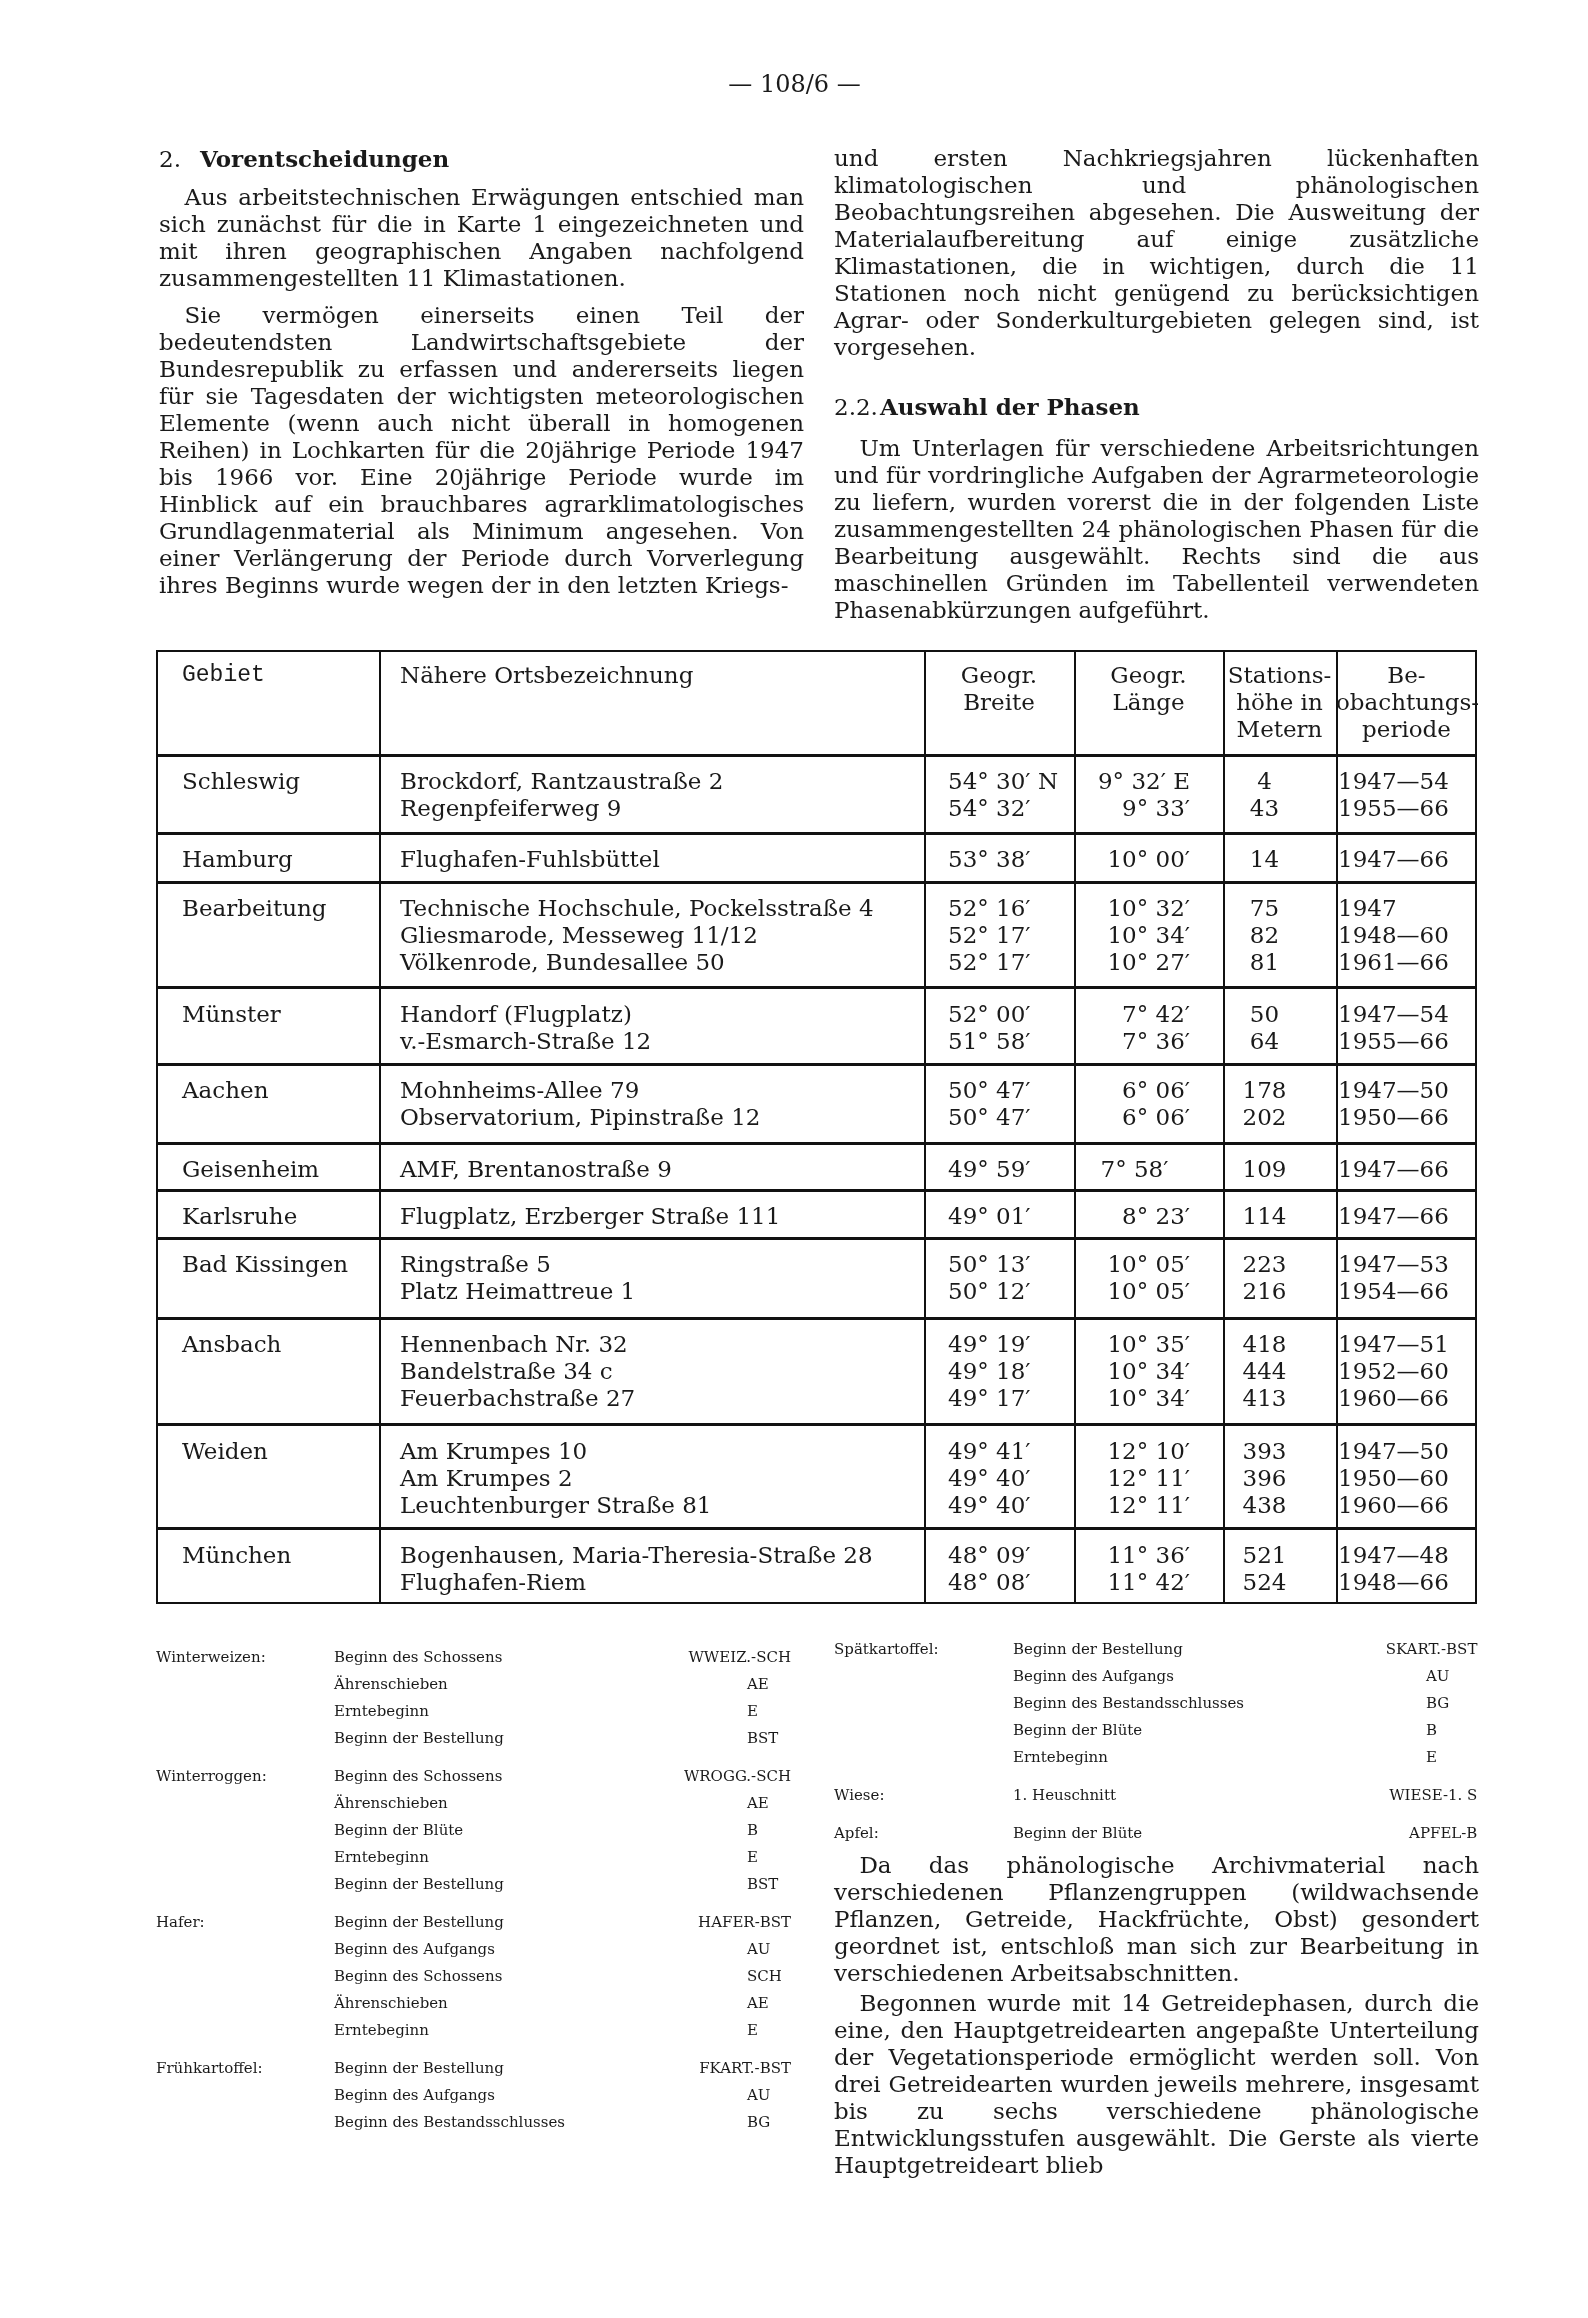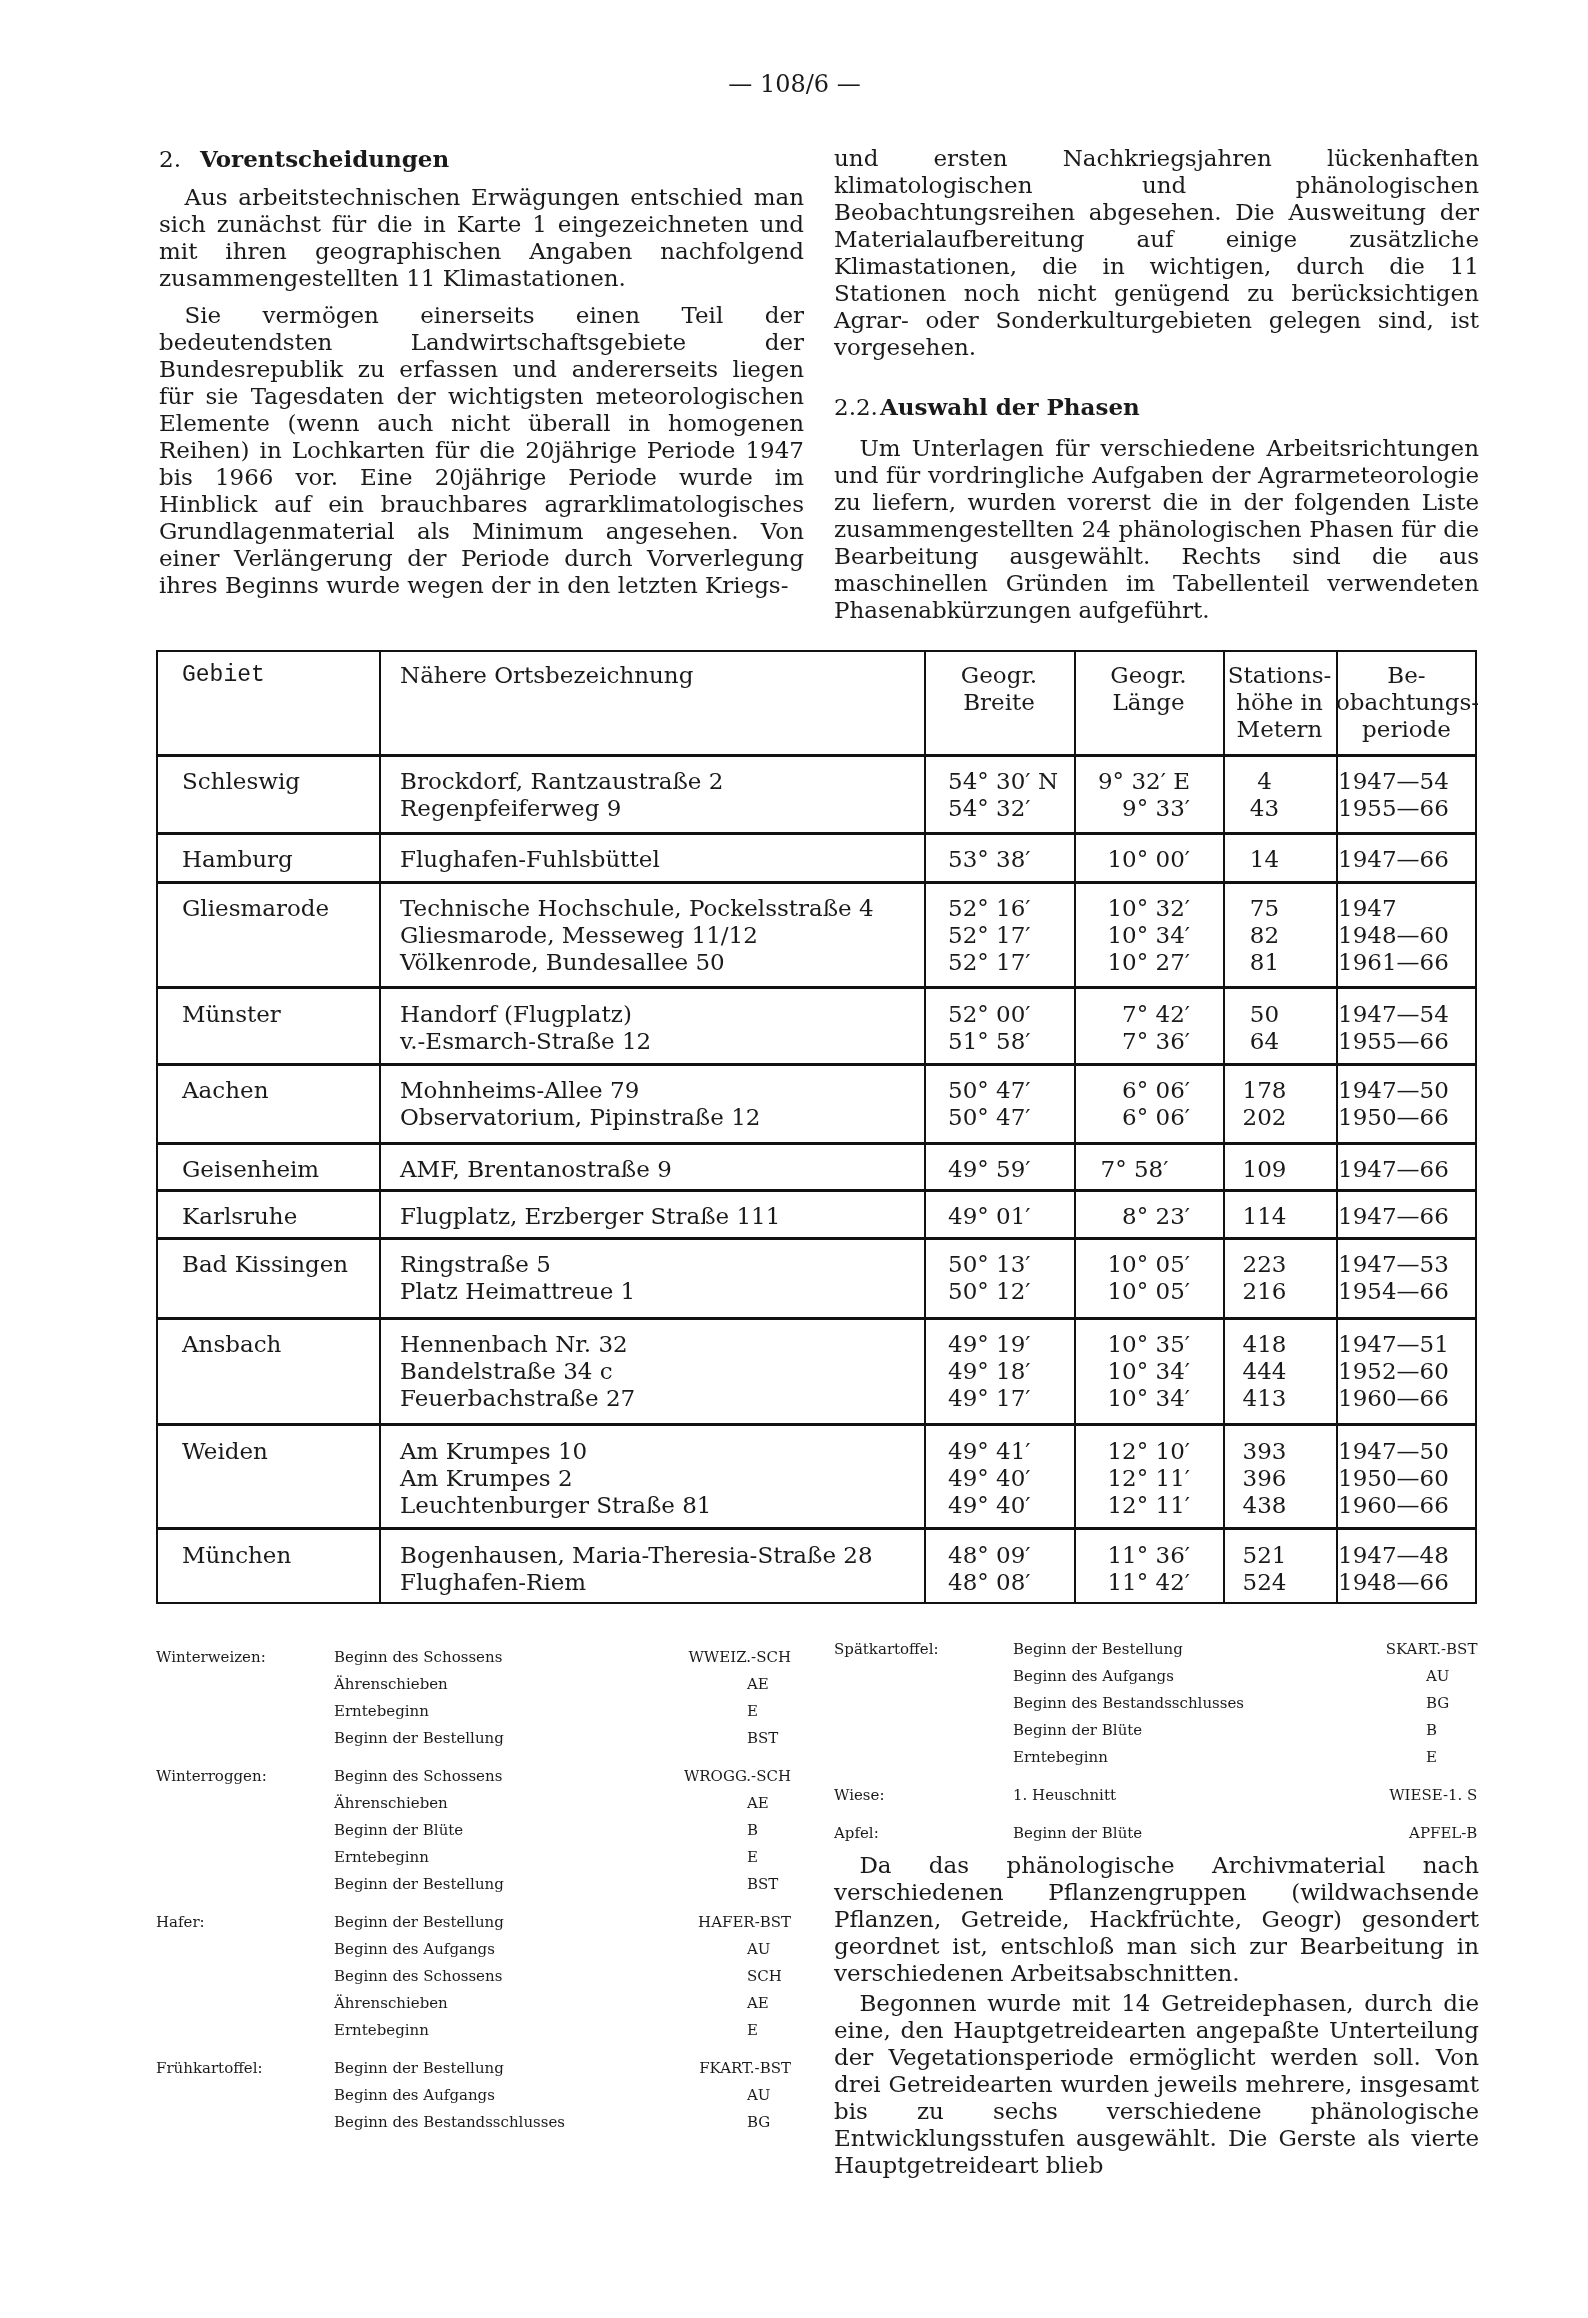--- a/index.html
+++ b/index.html
@@ -126,21 +126,21 @@
         <div>10° 00′</div>
       </div>
       <div class="cell c-hoe" style="top: 194px;">
         <div>14</div>
       </div>
       <div class="cell c-per" style="top: 194px;">
         <div>1947—66</div>
       </div>
       <div class="hline" style="top: 229px;"></div>
       <div class="cell c-geb" style="top: 243px;">
-        <div>Gliesmarode</div>
+        <div>Bearbeitung</div>
       </div>
       <div class="cell c-ort" style="top: 243px;">
         <div>Technische Hochschule, Pockelsstraße 4</div>
         <div>Gliesmarode, Messeweg 11/12</div>
         <div>Völkenrode, Bundesallee 50</div>
       </div>
       <div class="cell c-br" style="top: 243px;">
         <div>52° 16′</div>
         <div>52° 17′</div>
         <div>52° 17′</div>
@@ -462,16 +462,16 @@
     </div>
     <div class="gap"></div>
     <div class="prow">
       <span class="crop">Apfel:</span>
       <span class="phase" style="left: 179px;">Beginn der Blüte</span>
       <span class="abbr" style="right: 1.6px;">APFEL-B</span>
     </div>
   </div>
 
 <div class="col" style="left:834px; top:1852px;">
-  <p class="indent" style="margin-bottom:3.2px;">Da das phänologische Archivmaterial nach verschiedenen Pflanzengruppen (wildwachsende Pflanzen, Getreide, Hackfrüchte, Geogr) gesondert geordnet ist, entschloß man sich zur Bearbeitung in verschiedenen Arbeitsabschnitten.</p>
+  <p class="indent" style="margin-bottom:3.2px;">Da das phänologische Archivmaterial nach verschiedenen Pflanzengruppen (wildwachsende Pflanzen, Getreide, Hackfrüchte, Obst) gesondert geordnet ist, entschloß man sich zur Bearbeitung in verschiedenen Arbeitsabschnitten.</p>
   <p class="indent">Begonnen wurde mit 14 Getreidephasen, durch die eine, den Hauptgetreidearten angepaßte Unterteilung der Vegetationsperiode ermöglicht werden soll. Von drei Getreidearten wurden jeweils mehrere, insgesamt bis zu sechs verschiedene phänologische Entwicklungsstufen ausgewählt. Die Gerste als vierte Hauptgetreideart blieb</p>
 </div>
 
 
 </body></html>

